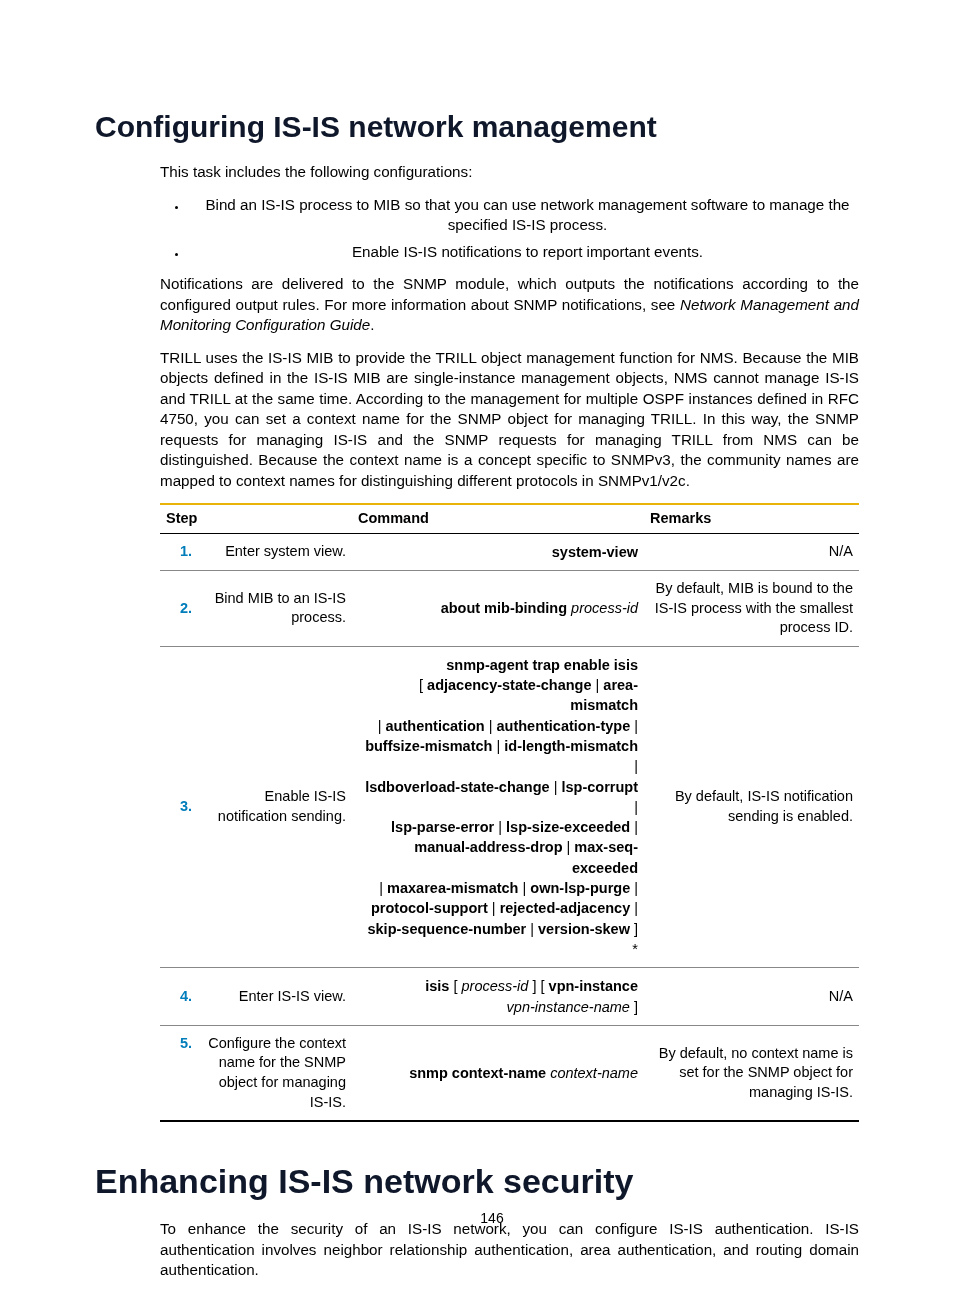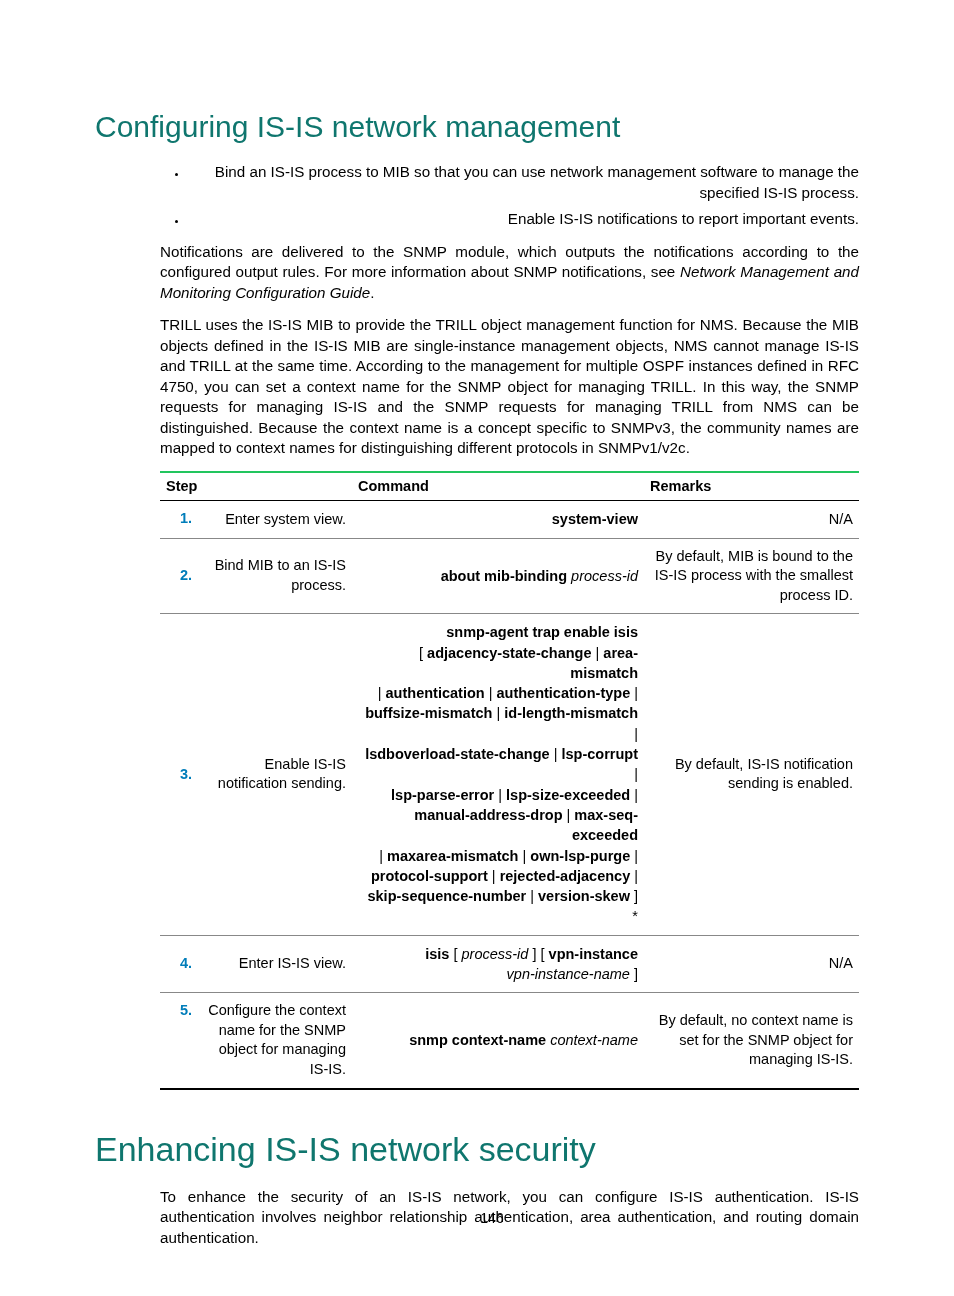--- a/index.html
+++ b/index.html
@@ -13,23 +13,23 @@
     width: 954px;
     height: 1296px;
     box-sizing: border-box;
     position: relative;
   }
   .page {
     padding: 110px 95px 40px 95px;
     box-sizing: border-box;
   }
   h1.blue {
-    color: #0f766e;
+    color: #0f172a;
     font-size: 30px;
-    font-weight: 400;
+    font-weight: 700;
     margin: 0 0 18px 0;
     letter-spacing: 0px;
   }
   h1.blue.big {
     font-size: 34px;
     margin-top: 40px;
   }
   .content {
     margin-left: 65px;
     font-size: 15.2px;
@@ -39,38 +39,38 @@
     margin: 0 0 12px 0;
     text-align: justify;
   }
   ul {
     margin: 0 0 12px 0;
     padding-left: 28px;
   }
   ul li {
     margin-bottom: 6px;
     padding-left: 8px;
-    text-align: right;
+    text-align: center;
   }
   ul li::marker {
     font-size: 11px;
   }
   em.ref {
     font-style: italic;
   }
   table.steps {
     width: 100%;
     border-collapse: collapse;
     font-size: 14.5px;
     margin-top: 6px;
   }
   table.steps th {
     text-align: left;
     font-weight: bold;
-    border-top: 2px solid #22c55e;
+    border-top: 2px solid #eab308;
     border-bottom: 1.5px solid #000;
     padding: 4px 6px 4px 6px;
     vertical-align: bottom;
   }
   table.steps td {
     border-bottom: 1px solid #888;
     padding: 8px 6px;
     vertical-align: middle;
     text-align: right;
   }
@@ -104,20 +104,21 @@
   }
 </style>
 </head>
 <body>
 
 <div class="page">
 
   <h1 class="blue">Configuring IS-IS network management</h1>
 
   <div class="content">
+    <p>This task includes the following configurations:</p>
     <ul>
       <li>Bind an IS-IS process to MIB so that you can use network management software to manage the specified IS-IS process.</li>
       <li>Enable IS-IS notifications to report important events.</li>
     </ul>
     <p>
       <span>Notifications are delivered to the SNMP module, which outputs the notifications according to the configured output rules. For more information about SNMP notifications, see </span><em class="ref">Network Management and Monitoring Configuration Guide</em><span>.</span>
     </p>
     <p>TRILL uses the IS-IS MIB to provide the TRILL object management function for NMS. Because the MIB objects defined in the IS-IS MIB are single-instance management objects, NMS cannot manage IS-IS and TRILL at the same time. According to the management for multiple OSPF instances defined in RFC 4750, you can set a context name for the SNMP object for managing TRILL. In this way, the SNMP requests for managing IS-IS and the SNMP requests for managing TRILL from NMS can be distinguished. Because the context name is a concept specific to SNMPv3, the community names are mapped to context names for distinguishing different protocols in SNMPv1/v2c.</p>
 
     <table class="steps">

